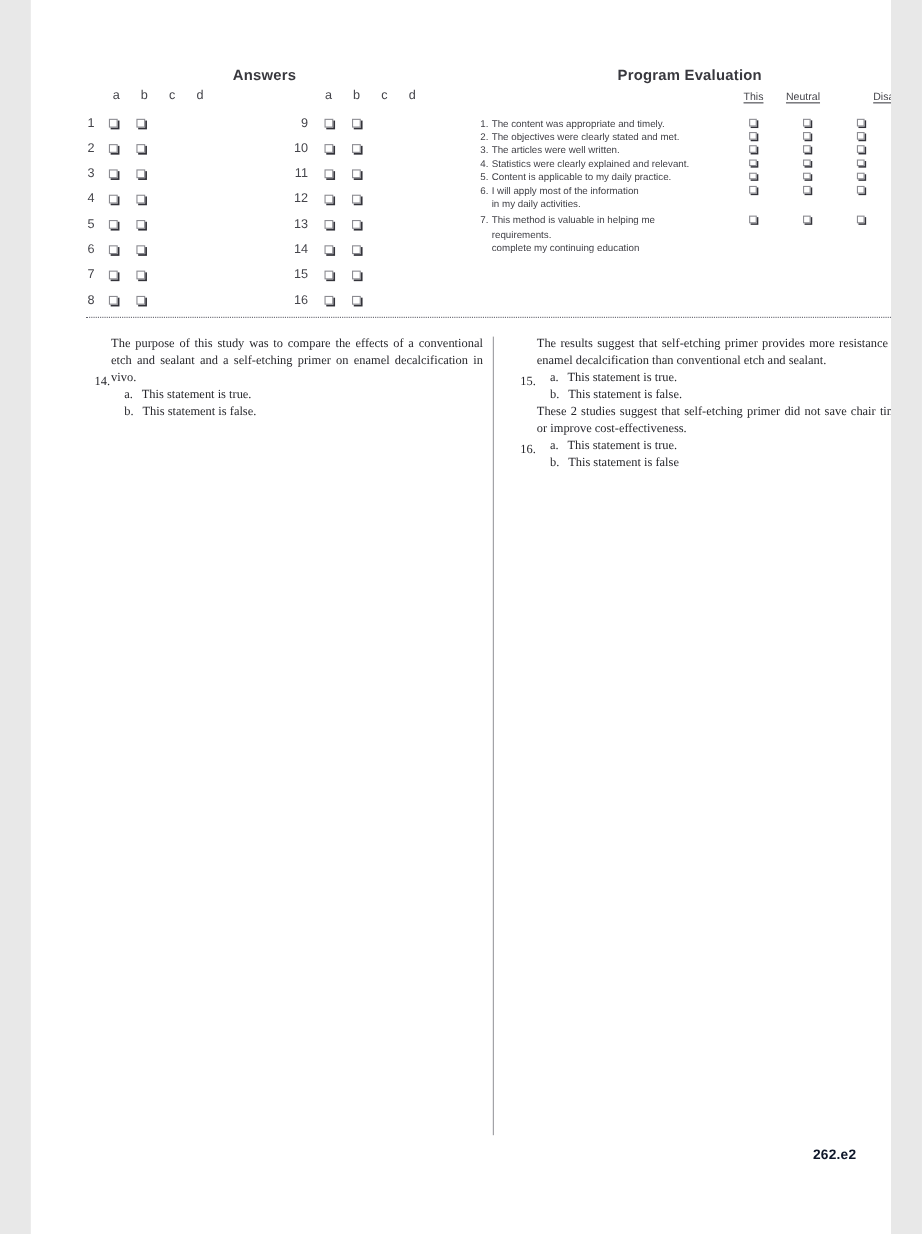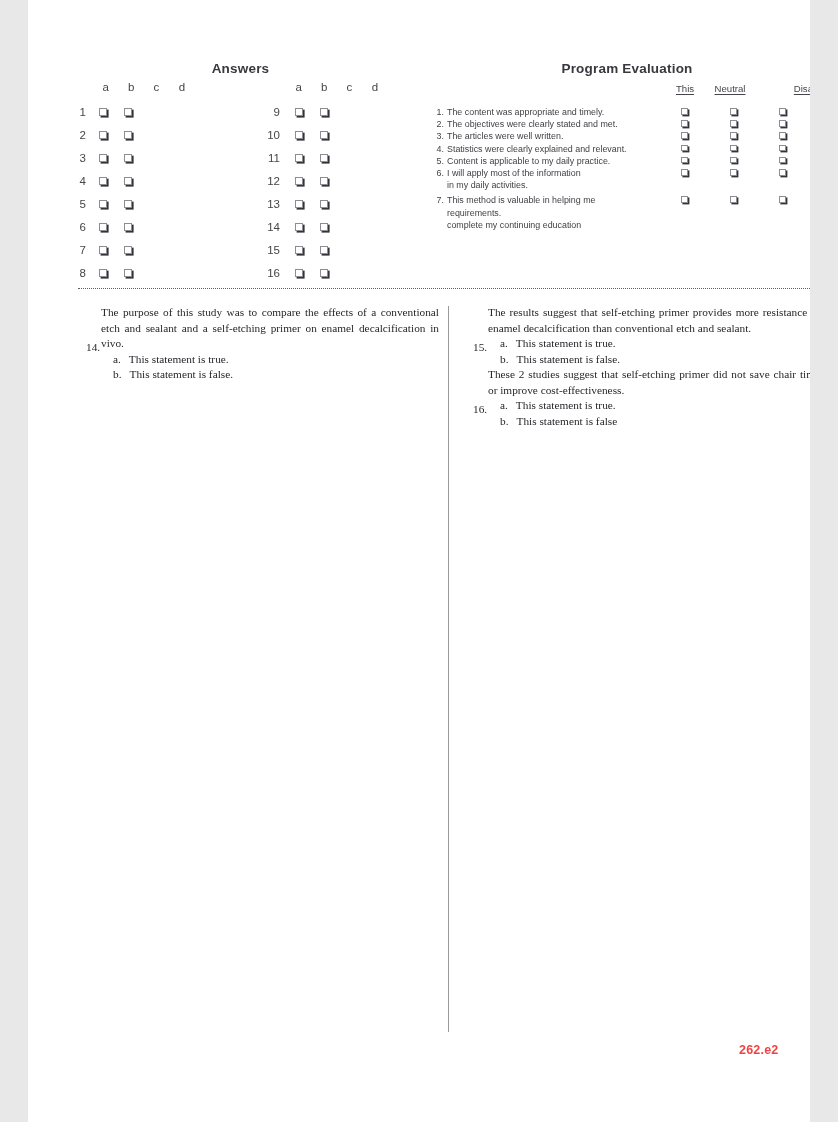--- a/index.html
+++ b/index.html
@@ -92,21 +92,21 @@
   .art-title b { font-weight:bold; }
   .q { position:relative; padding-left:27px; }
   .qnum { position:absolute; left:12px; top:0;margin-top:35px; }
   .opt { text-align:left; padding-left:12px; }
   .olet { display:inline-block; margin-right:8px; }
 
   
   .page-number {
     position:absolute; left:711px; top:1043px;
     font-family:"Liberation Sans", sans-serif;
-    font-size:12.5px; font-weight:bold; color:#ef4444;
+    font-size:12.5px; font-weight:bold; color:#0f172a;
     letter-spacing:.2px;
     text-align:right;
   }
 </style>
 </head>
 <body>
 
 <div class="page">
 
   <div class="sec-title answers-title">Answers</div>

